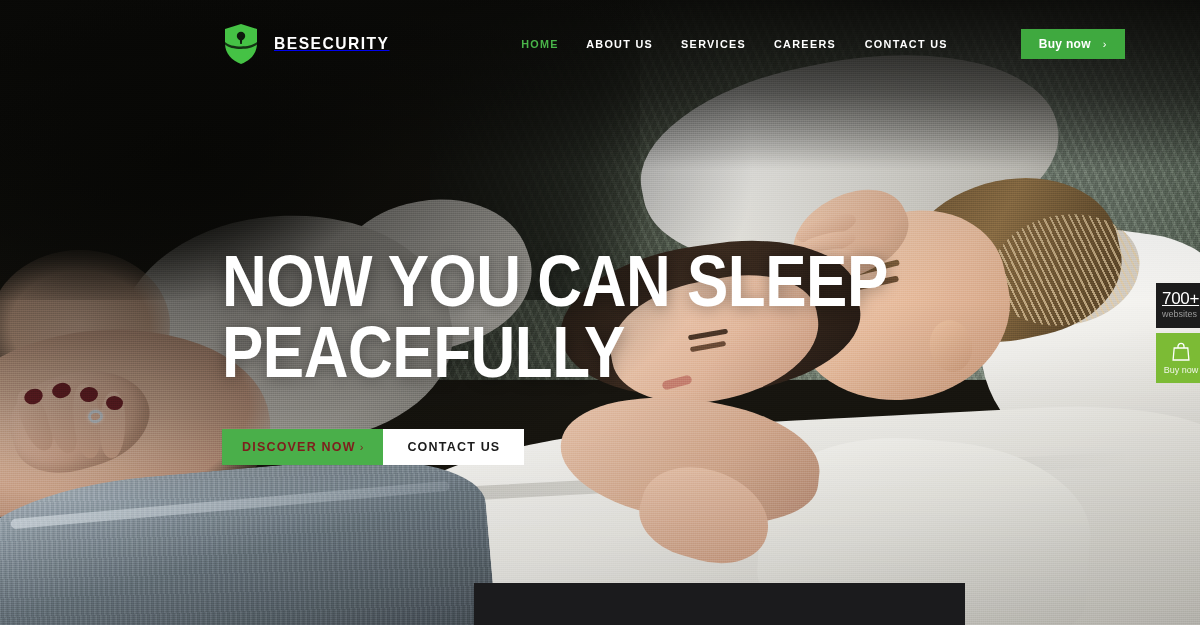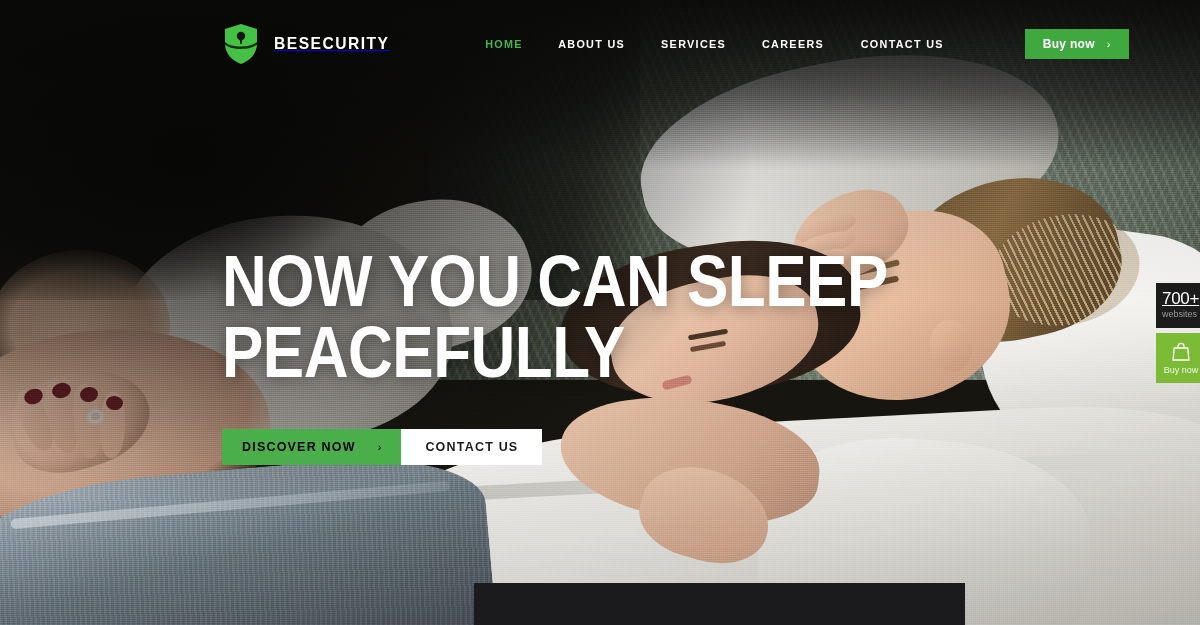--- a/index.html
+++ b/index.html
@@ -226,21 +226,21 @@
     position:absolute; left:0; top:0; width:1200px; height:88px;
     display:flex; align-items:center; z-index:40;
   }
   .brand { display:flex; align-items:center; margin-left:222px; }
   .logo-mark { width:38px; height:42px; display:block; }
   .brand-name {
     margin-left:14px; color:#fff; font-size:17px; font-weight:700;
     letter-spacing:1.6px; font-family:"Liberation Sans", sans-serif;
     transform:scaleX(.92); transform-origin:left center;
   }
-  .nav { display:flex; align-items:center; margin-left:84px; gap:32px; }
+  .nav { display:flex; align-items:center; margin-left:120px; gap:24px; }
   .nav-link {
     color:#fff; font-size:11.5px; font-weight:700; letter-spacing:1.4px;
     text-decoration:none; white-space:nowrap; cursor:pointer;
     transform:scaleX(.94); transform-origin:center;
   }
   .nav-link.active { color:#49b449; }
   .buy-btn {
     margin-left:46px; background:#3fa93f; color:#fff; border:none;
     padding:0 18px; height:30px; display:flex; align-items:center; gap:12px;
     font-size:12px; font-weight:700; letter-spacing:.3px; cursor:pointer;
@@ -253,22 +253,22 @@
   .hero-title {
     color:#fff; font-weight:700; font-size:72px; line-height:.98;
     letter-spacing:-.5px;
     font-family:"Liberation Sans", sans-serif;
     transform:scaleX(.86); transform-origin:left top;
     text-shadow:0 2px 16px rgba(0,0,0,.35);
   }
   .hero-title .l2 { display:block; }
   .hero-actions { display:flex; margin-top:42px; }
   .btn-discover {
-    background:#4aaf4a; color:#000000; border:none; height:36px;
-    padding:0 20px; display:flex; align-items:center; gap:22px;
+    background:#4aaf4a; color:#7f1d1d; border:none; height:36px;
+    padding:0 20px; display:flex; align-items:center; gap:4px;
     font-size:12.5px; font-weight:700; letter-spacing:1.2px; cursor:pointer;
     font-family:"Liberation Sans", sans-serif;
   }
   .btn-discover .chev { font-size:11px; font-weight:400; letter-spacing:0; }
   .btn-contact {
     background:#fff; color:#1b1b1b; border:none; height:36px;
     padding:0 24px; display:flex; align-items:center;
     font-size:12.5px; font-weight:700; letter-spacing:1.2px; cursor:pointer;
     font-family:"Liberation Sans", sans-serif;
   }

